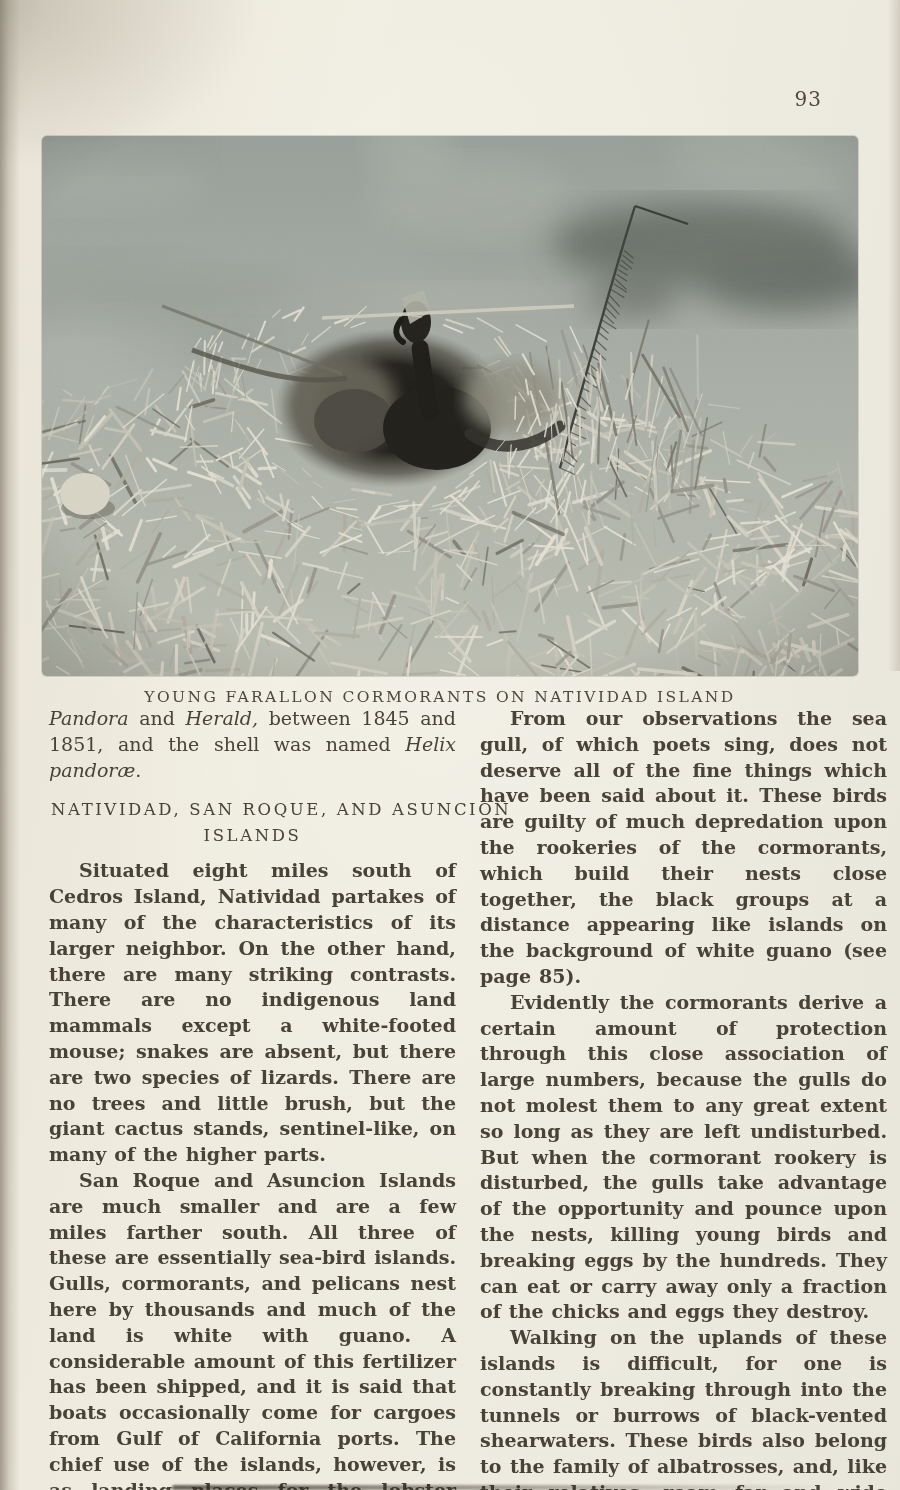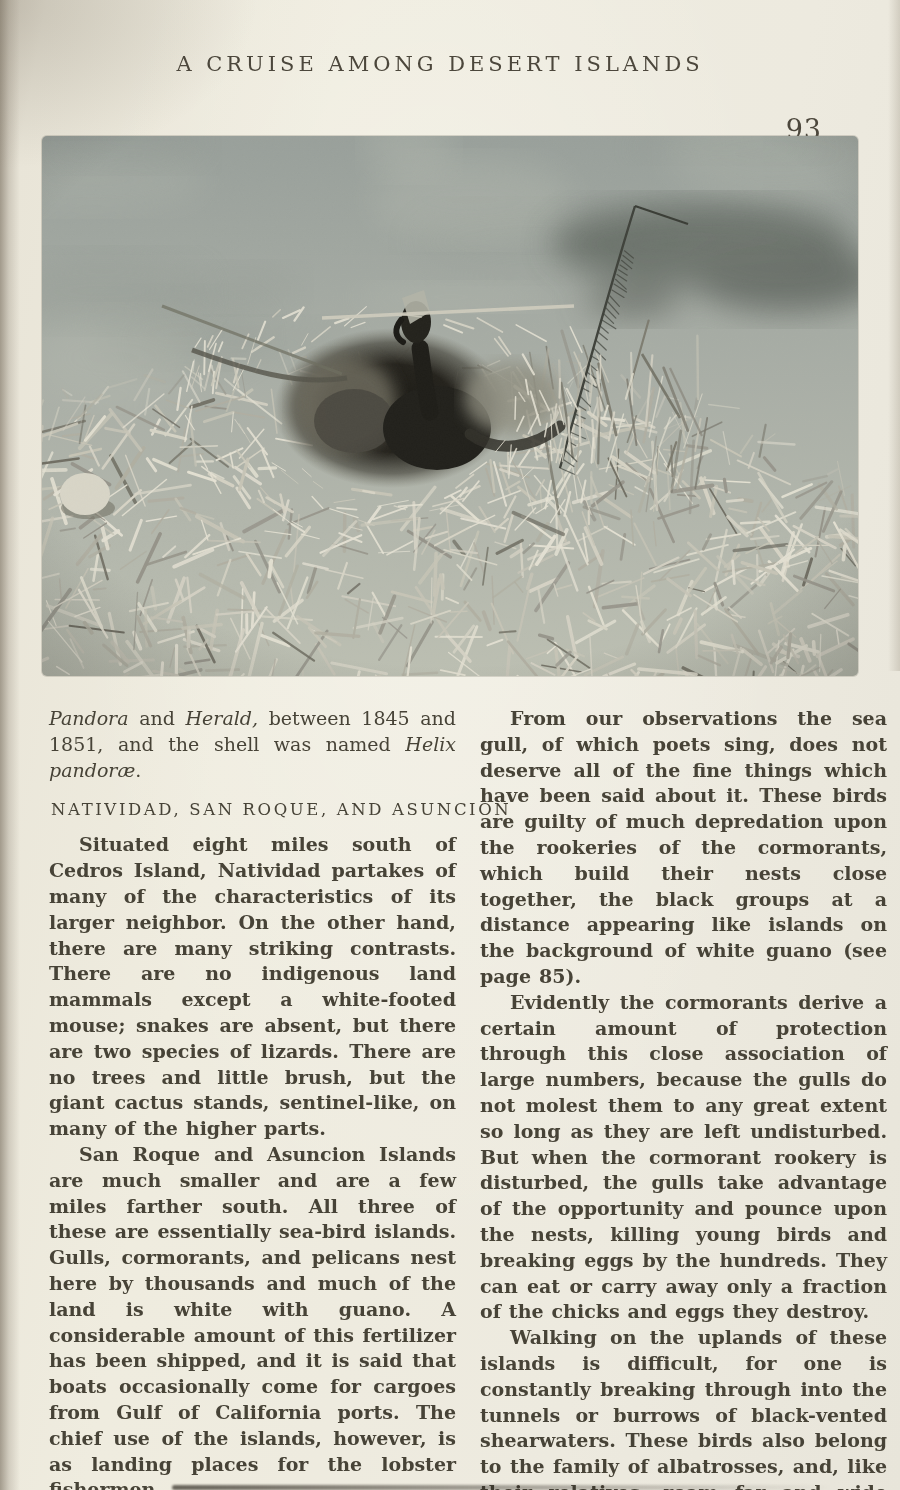--- a/index.html
+++ b/index.html
@@ -33,22 +33,22 @@
     pointer-events:none;
   }
   .running-title{
     position:absolute;top:52px;left:0;width:880px;
     text-align:center;
     font-size:21px;letter-spacing:4px;
     color:#4c473c;
     white-space:nowrap;
   }
   .page-number{
-    position:absolute;top:114px;right:78px;
-    font-size:27px;letter-spacing:1px;color:#4c473c;
+    position:absolute;top:87px;right:78px;
+    font-size:20px;letter-spacing:1px;color:#4c473c;
   }
   .photo-wrap{
     position:absolute;left:42px;top:136px;width:816px;height:540px;
     margin:0;border-radius:5px;overflow:hidden;
     box-shadow:0 0 0 1px rgba(120,116,104,.25), inset 0 0 22px rgba(55,53,46,.18);
   }
   .photo-wrap svg{display:block;width:816px;height:540px;}
   .caption{
     position:absolute;top:688px;left:0;width:880px;
     text-align:center;
@@ -83,21 +83,20 @@
   }
 </style>
 </head>
 <body>
 
 <div class="scan">
   <div class="page-edge-left"></div>
   <div class="page-edge-right"></div>
   <div class="corner-shade"></div>
 
-  <div class="running-title">A CRUISE AMONG DESERT ISLANDS</div>
   <div class="page-number">93</div>
 
   <figure class="photo-wrap">
     <svg id="photo" viewBox="0 0 816 540" preserveAspectRatio="none">
       <defs>
         <linearGradient id="bgGrad" x1="0" y1="0" x2="0" y2="1">
           <stop offset="0" stop-color="#99a09b"></stop>
           <stop offset="0.45" stop-color="#a9aea6"></stop>
           <stop offset="1" stop-color="#bcbfb2"></stop>
         </linearGradient>
@@ -1101,26 +1100,28 @@
       <g>
         <ellipse cx="46" cy="372" rx="27" ry="11" fill="#6f6d60" opacity="0.55"></ellipse>
         <ellipse cx="43" cy="358" rx="25" ry="21" fill="#d8d5c7"></ellipse>
       </g>
 
       <rect width="816" height="540" filter="url(#grain)" opacity="0.5"></rect>
       <rect width="816" height="540" fill="url(#vigGrad)"></rect>
     </svg>
   </figure>
 
+  <div class="caption">YOUNG FARALLON CORMORANTS ON NATIVIDAD ISLAND</div>
 
   <div class="columns">
     <div class="col" id="col-left">
         <p class="para"><i>Pandora</i><span> and </span><i>Herald,</i><span> between 1845 and 1851, and the shell was named </span><i>Helix pandoræ</i><span>.</span></p>
         <div class="sec-heading">
           <div>NATIVIDAD, SAN ROQUE, AND ASUNCION</div>
+          <div>ISLANDS</div>
         </div>
         <p class="para indent"><span>Situated eight miles south of Cedros Island, Natividad partakes of many of the characteristics of its larger neighbor. On the other hand, there are many striking contrasts. There are no indigenous land mammals except a white-footed mouse; snakes are absent, but there are two species of lizards. There are no trees and little brush, but the giant cactus stands, sentinel-like, on many of the higher parts.</span></p>
         <p class="para indent"><span>San Roque and Asuncion Islands are much smaller and are a few miles farther south. All three of these are essentially sea-bird islands. Gulls, cormorants, and pelicans nest here by thousands and much of the land is white with guano. A considerable amount of this fertilizer has been shipped, and it is said that boats occasionally come for cargoes from Gulf of California ports. The chief use of the islands, however, is as landing places for the lobster fishermen.</span></p>
       </div>
     <div class="col" id="col-right">
         <p class="para indent"><span>From our observations the sea gull, of which poets sing, does not deserve all of the fine things which have been said about it. These birds are guilty of much depredation upon the rookeries of the cormorants, which build their nests close together, the black groups at a distance appearing like islands on the background of white guano (see page 85).</span></p>
         <p class="para indent"><span>Evidently the cormorants derive a certain amount of protection through this close association of large numbers, because the gulls do not molest them to any great extent so long as they are left undisturbed. But when the cormorant rookery is disturbed, the gulls take advantage of the opportunity and pounce upon the nests, killing young birds and breaking eggs by the hundreds. They can eat or carry away only a fraction of the chicks and eggs they destroy.</span></p>
         <p class="para indent"><span>Walking on the uplands of these islands is difficult, for one is constantly breaking through into the tunnels or burrows of black-vented shearwaters. These birds also belong to the family of albatrosses, and, like their relatives, roam far and wide this the sea; yet they invariably</span></p>
       </div>
   </div>

